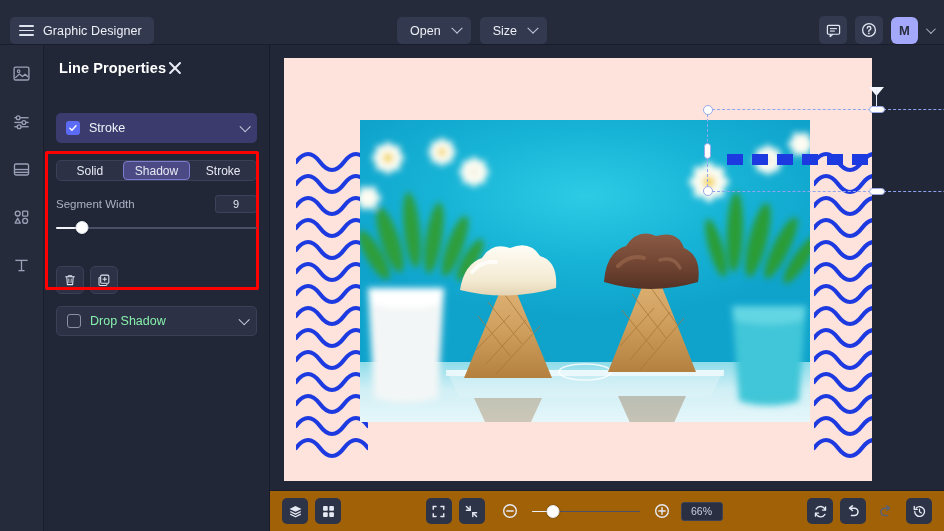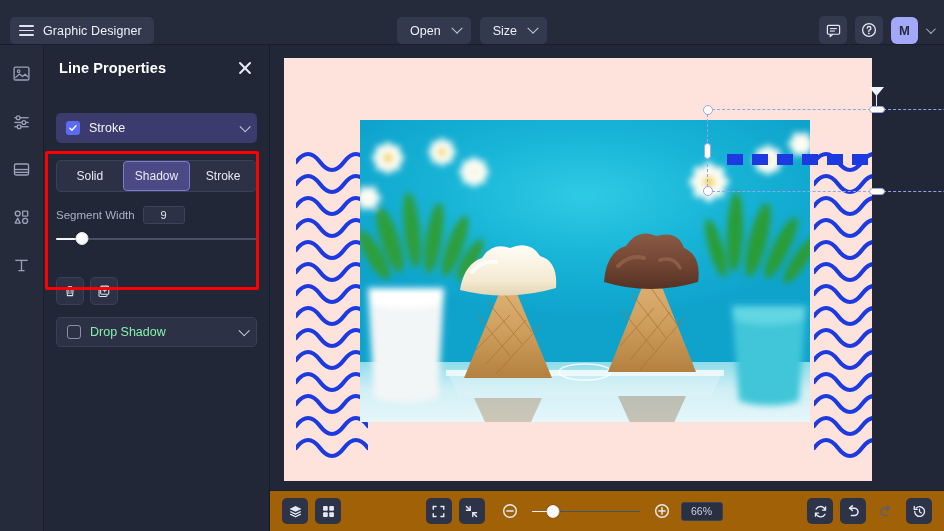--- a/index.html
+++ b/index.html
@@ -58,21 +58,21 @@
     background: #262b3c; border-right: 1px solid #1b1f2d;
     display: flex; flex-direction: column; align-items: center; padding-top: 14px; gap: 20px;
   }
   .rail-item { width: 28px; height: 28px; display: flex; align-items: center; justify-content: center; cursor: pointer; border-radius: 5px; }
 
   
   .panel {
     position: absolute; left: 44px; top: 45px; width: 226px; height: 486px;
     background: #222738; border-right: 1px solid #171b28; padding: 14px 12px 0 12px;
   }
-  .panel-head { display: flex; align-items: center; justify-content: space-between; margin-bottom: 15px; padding: 0 3px; }
+  .panel-head { display: flex; align-items: center; margin-bottom: 15px; padding: 0 3px; }
   .panel-title { color: #ffffff; font-size: 14.5px; font-weight: bold; letter-spacing: .1px; }
   .close-x { width: 18px; height: 18px; cursor: pointer; position: relative; }
   .close-x:before, .close-x:after {
     content: ""; position: absolute; left: 1px; top: 8px; width: 16px; height: 1.8px; background: #e9ecf5; border-radius: 1px;
   }
   .close-x:before { transform: rotate(45deg); }
   .close-x:after { transform: rotate(-45deg); }
 
   .strokebar {
     height: 30px; background: #3b3c6d; border-radius: 5px;
@@ -89,31 +89,31 @@
 
   
   .hl-group { position: relative; padding: 9px 0 6px 0; }
   .hl-box {
     position: absolute; left: -11px; top: 0px; width: 214px; height: 139px;
     border: 3px solid #ff0000; border-radius: 2px; pointer-events: none;
   }
 
   .segmented {
     display: flex; background: #2c3145; border: 1px solid #3a4057; border-radius: 5px;
-    overflow: hidden; height: 32px; margin-bottom: 14px;
+    overflow: hidden; height: 21px; margin-bottom: 14px;
   }
   .seg {
     flex: 1; display: flex; align-items: center; justify-content: center;
     color: #e7eaf3; font-size: 12px; cursor: pointer; font-family: inherit;
     background: transparent; border: none; height: 100%;
   }
   .seg.active { background: #4b4a84; border: 1px solid #7b7ccd; border-radius: 4px; }
 
   .field { margin-bottom: 13px; }
-  .field-row { display: flex; align-items: center; margin-bottom: 8px; gap: 8px; }
+  .field-row { display: flex; align-items: center; justify-content: space-between; margin-bottom: 8px; gap: 8px; }
   .field-label { color: #aab0c2; font-size: 11.5px; }
   .field-val {
     min-width: 42px; height: 18px; background: #2c3145; border: 1px solid #3c4259; border-radius: 3px;
     color: #e4e8f3; font-size: 11px; display: flex; align-items: center; justify-content: center; padding: 0 7px;
   }
   .slider { position: relative; height: 13px; cursor: pointer; }
   .track { position: absolute; left: 0; right: 0; top: 6px; height: 1.6px; background: #4a5068; border-radius: 2px; }
   .fill { position: absolute; left: 0; top: 6px; height: 1.6px; background: #f2f4fa; border-radius: 2px; }
   .thumb {
     position: absolute; top: 0px; width: 13px; height: 13px; border-radius: 50%;

